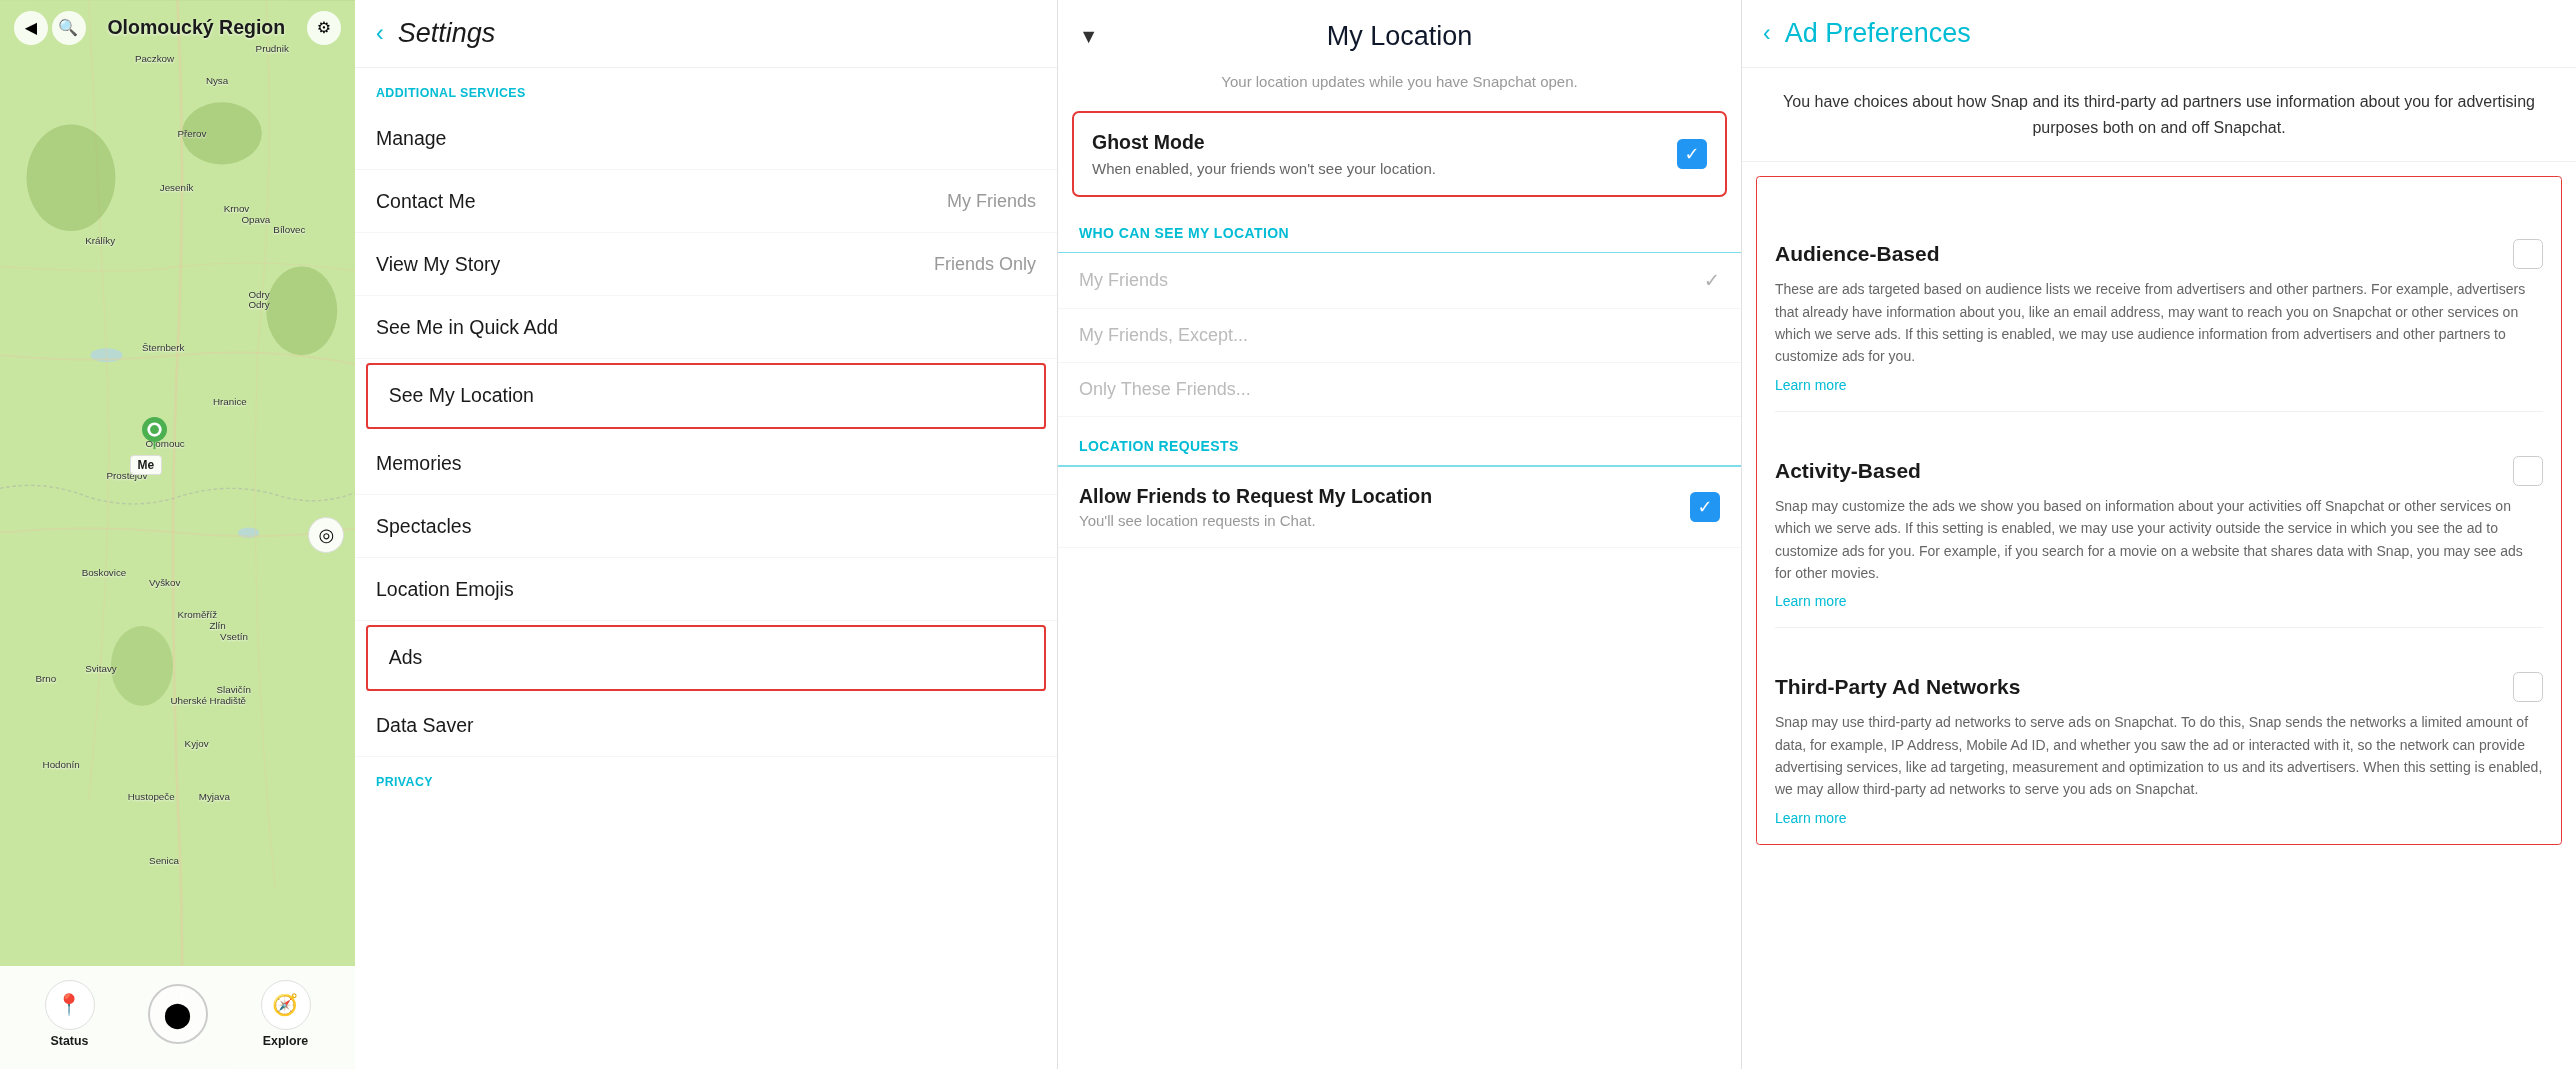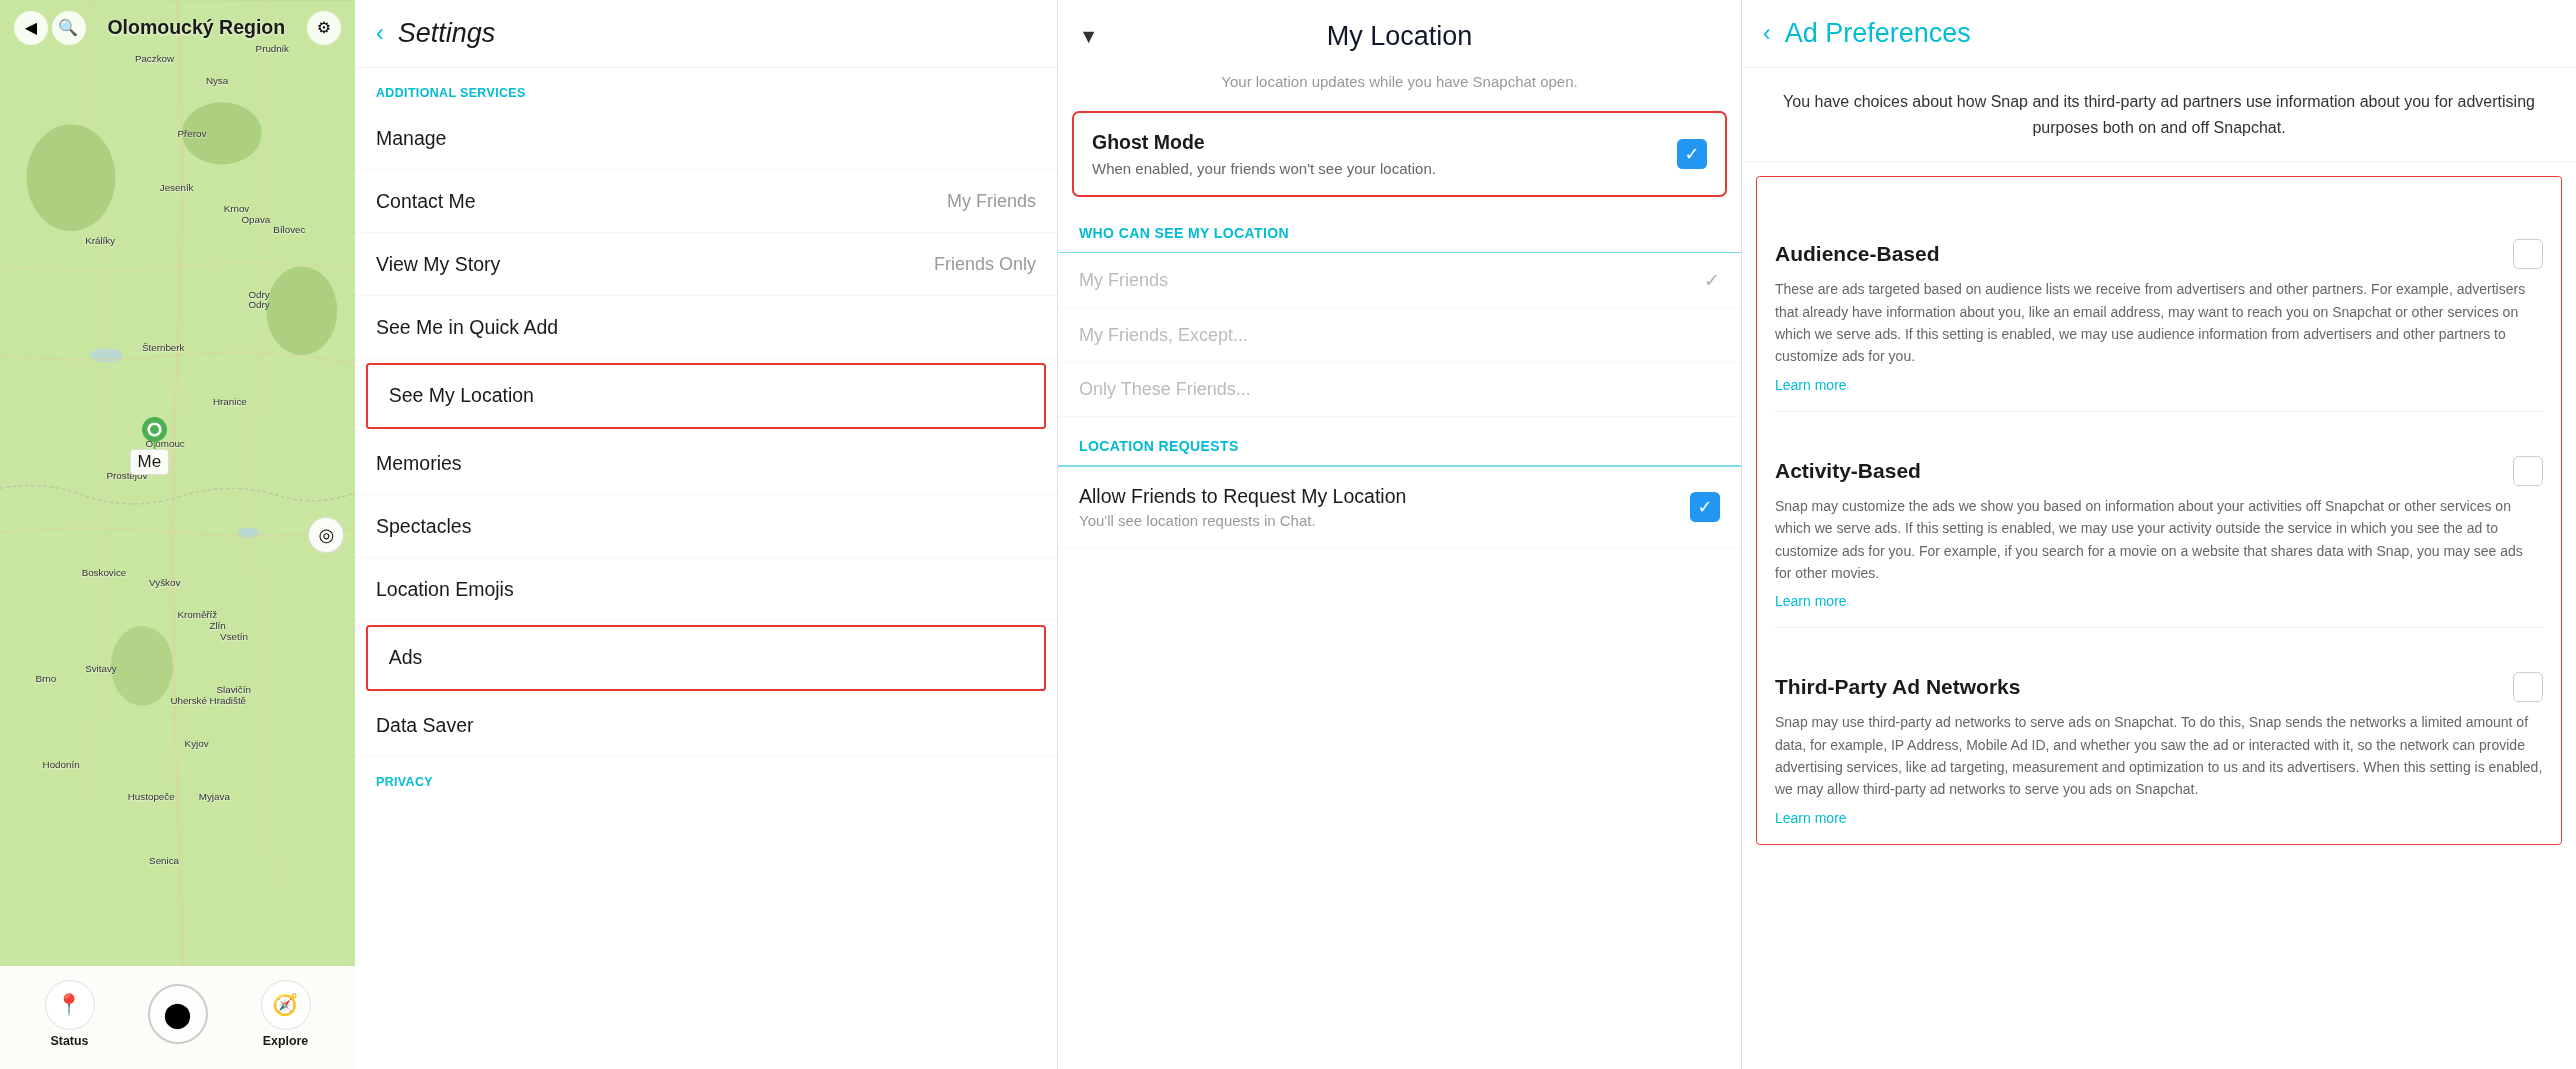--- a/index.html
+++ b/index.html
@@ -296,21 +296,21 @@
       display: flex;
       align-items: center;
       justify-content: space-between;
       padding: 18px 21px;
       border-bottom: 0.9px solid #f5f5f5;
     }
 
     .allow-friends-content {}
     .allow-friends-title {
       font-size: 19.5px;
-      font-weight: 400;
+      font-weight: 700;
       color: #1a1a1a;
       margin-bottom: 3.6px;
     }
     .allow-friends-desc {
       font-size: 15px;
       color: #999;
     }
 
     
     .ad-panel {
@@ -456,21 +456,21 @@
   <span class="place-label" style="top:59%;left:62%">Vsetín</span>
   <span class="place-label" style="top:62%;left:24%">Svitavy</span>
 
   <div class="map-location-pin" style="top:39%;left:40%">
     <svg width="25" height="34" viewBox="0 0 28 38">
       <circle cx="14" cy="14" r="14" fill="#4caf50"></circle>
       <circle cx="14" cy="14" r="8" fill="#fff"></circle>
       <circle cx="14" cy="14" r="5" fill="#4caf50"></circle>
       <path d="M14 28 L14 36" stroke="#4caf50" stroke-width="2"></path>
     </svg>
-    <div style="position:absolute;bottom:-21px;left:-12.4px;background:rgba(255,255,255,0.9);border-radius:3.6px;padding:1.8px 7px;font-size:17px;font-weight:400;color:#1a1a1a;border:0.9px solid #ddd;text-align:center;">Me</div>
+    <div style="position:absolute;bottom:-21px;left:-12.4px;background:rgba(255,255,255,0.9);border-radius:3.6px;padding:1.8px 7px;font-size:12px;font-weight:700;color:#1a1a1a;border:0.9px solid #ddd;text-align:center;">Me</div>
   </div>
 
   <div class="map-header">
     <div class="map-icon-btn">
       <span>◀</span>
     </div>
     <div class="map-icon-btn" style="margin-left:3.6px;">
       <span>🔍</span>
     </div>
     <span class="map-title" style="flex:1;text-align:center;">Olomoucký Region</span>

